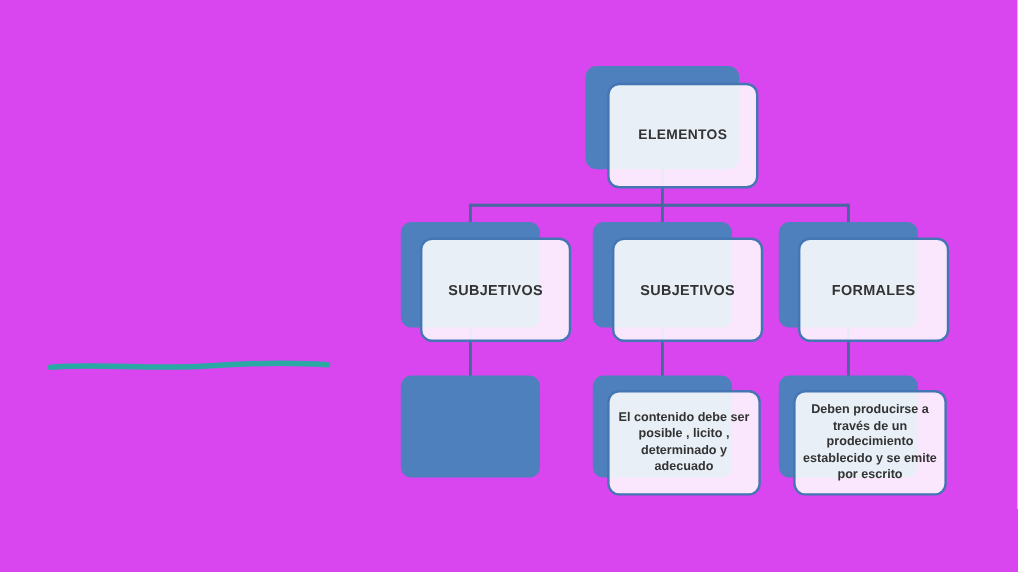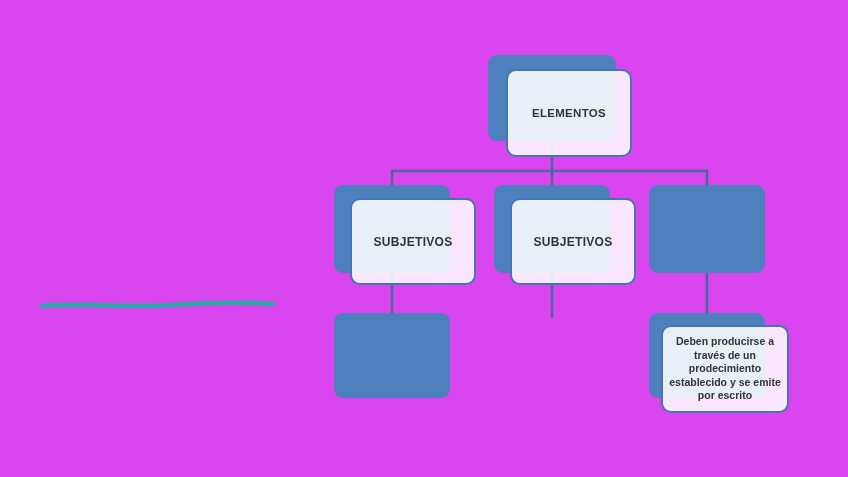--- a/index.html
+++ b/index.html
@@ -82,26 +82,35 @@
 
   <div class="node mid-node" id="node-objetivos">
     <div class="back-plate"></div>
     <div class="face">
       <div class="lbl">SUBJETIVOS</div>
     </div>
   </div>
 
   <div class="node mid-node" id="node-formales">
     <div class="back-plate"></div>
+    <div class="face">
+      <div class="lbl">FORMALES</div>
+    </div>
   </div>
 
   <div class="node detail-node" id="node-detail-subjetivos">
     <div class="back-plate"></div>
   </div>
 
+  <div class="node detail-node" id="node-detail-objetivos">
+    <div class="back-plate"></div>
+    <div class="face">
+      <div class="lbl">El contenido debe ser posible , licito , determinado y adecuado</div>
+    </div>
+  </div>
 
   <div class="node detail-node" id="node-detail-formales">
     <div class="back-plate"></div>
     <div class="face">
       <div class="lbl">Deben producirse a través de un prodecimiento establecido  y se emite por escrito</div>
     </div>
   </div>
 
 </div>
 

